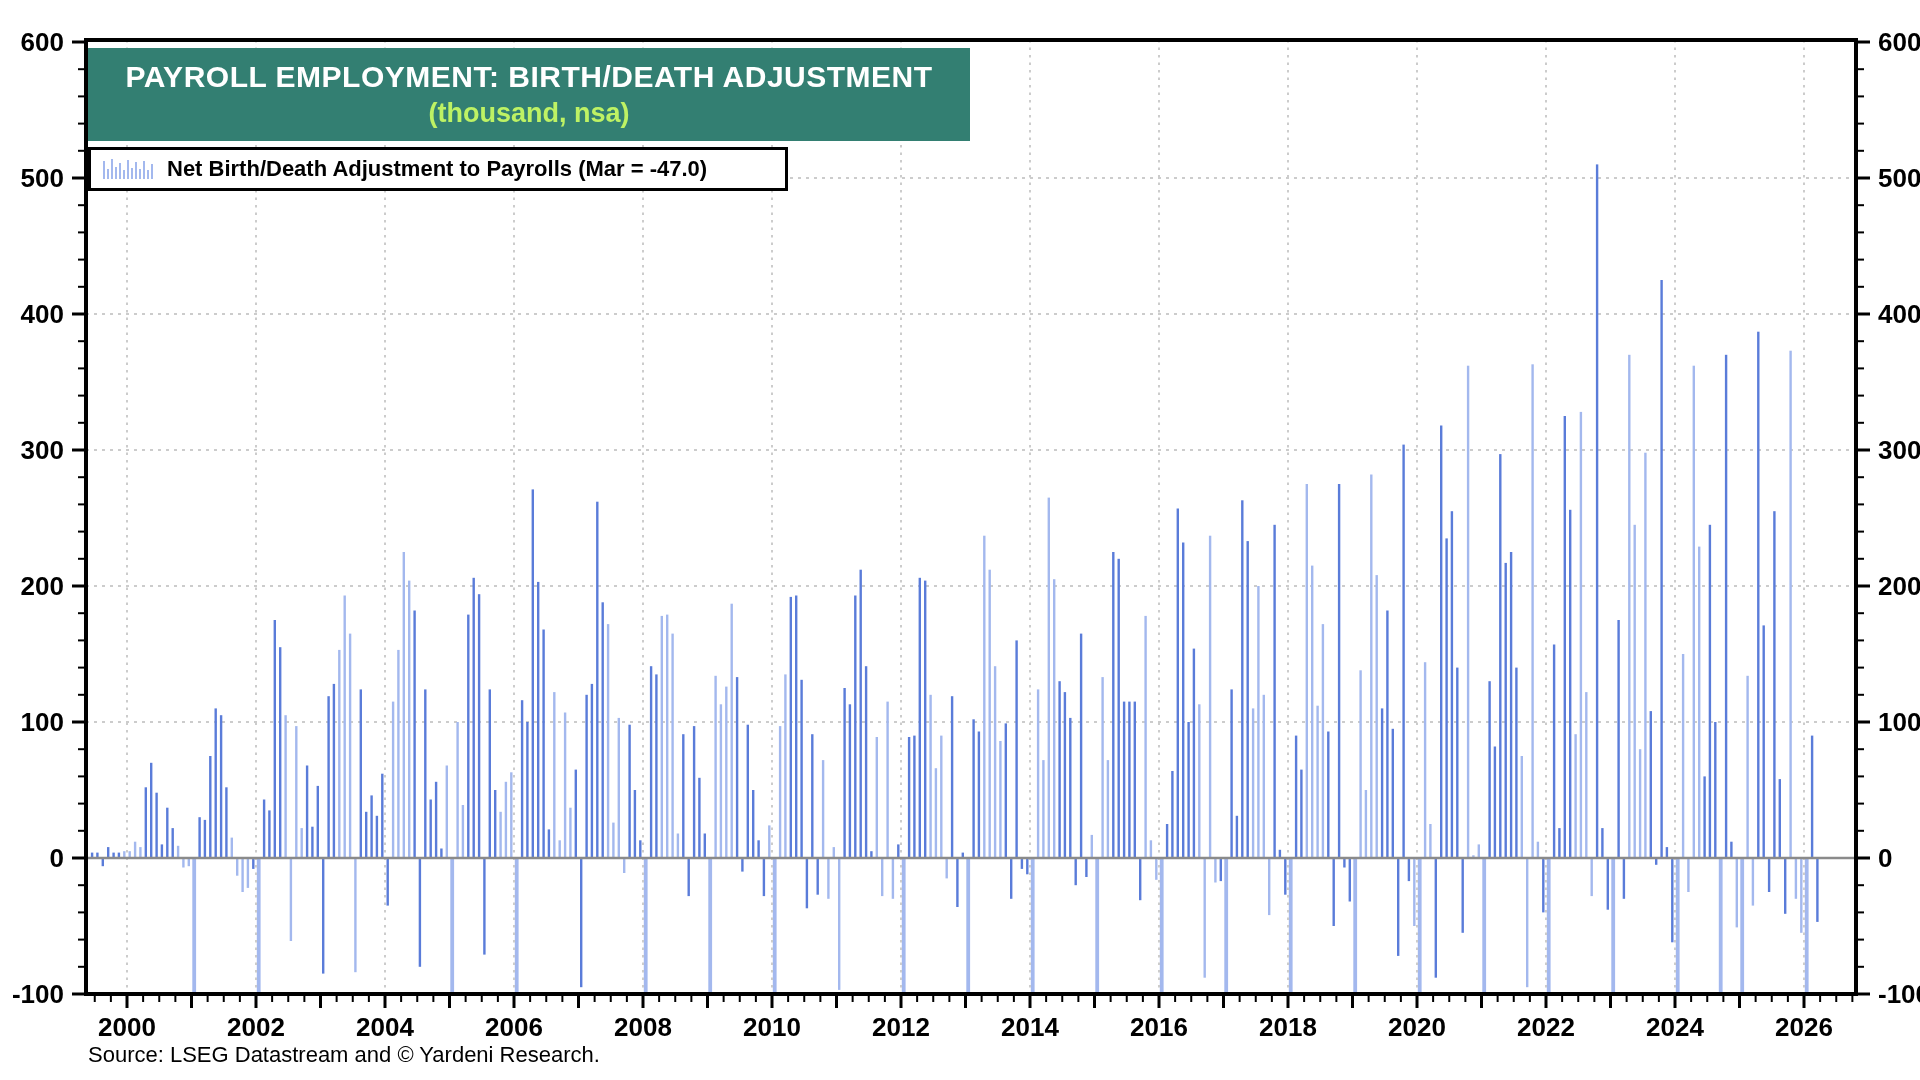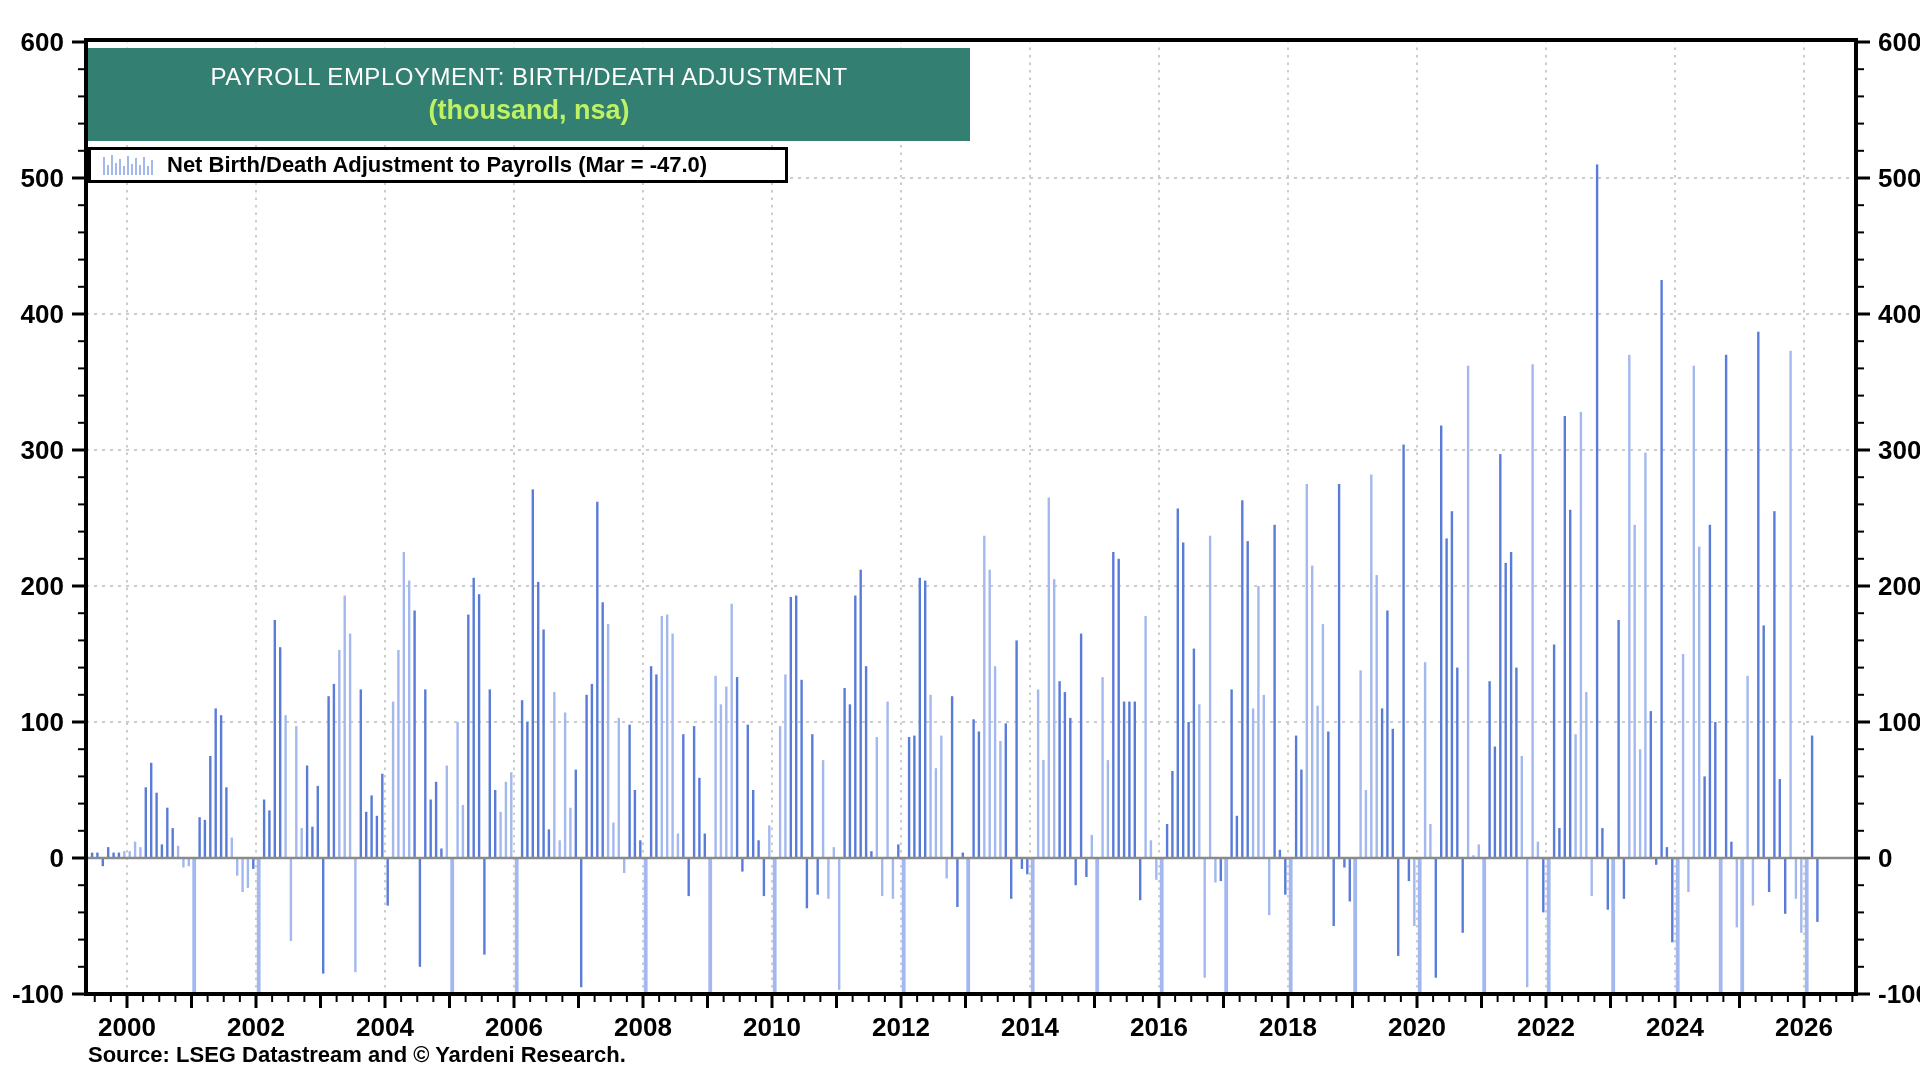--- a/index.html
+++ b/index.html
@@ -2,27 +2,27 @@
 <html><head>
 <meta charset="utf-8">
 <style>
   html,body{margin:0;padding:0;background:#ffffff;}
   #page{position:relative;width:1920px;height:1080px;background:#ffffff;overflow:hidden;
         font-family:"Liberation Sans", sans-serif;}
   #chart-svg{position:absolute;left:0;top:0;}
   .title-box{position:absolute;left:88px;top:48px;width:882px;height:93px;
              display:flex;flex-direction:column;justify-content:center;align-items:center;
              box-sizing:border-box;}
-  .title-line1{font-size:24px;font-weight:normal;color:#ffffff;letter-spacing:0.5px;line-height:1.3;}
+  .title-line1{font-size:30px;font-weight:bold;color:#ffffff;letter-spacing:0.5px;line-height:1.3;}
   .title-line2{font-size:27px;font-weight:bold;color:#bef264;line-height:1.3;}
-  .legend-box{position:absolute;left:88px;top:147px;width:700px;height:36px;background:#ffffff;
+  .legend-box{position:absolute;left:88px;top:147px;width:700px;height:44px;background:#ffffff;
               border:3px solid #000000;box-sizing:border-box;display:flex;align-items:center;gap:10px;
               padding-left:10px;}
   .legend-label{font-size:22px;font-weight:bold;color:#000000;white-space:nowrap;}
-  .source-text{position:absolute;left:88px;top:1042px;font-size:22px;font-weight:bold;color:#000000;}
+  .source-text{position:absolute;left:88px;top:1042px;font-size:22px;font-weight:normal;color:#000000;}
 </style>
 </head>
 <body>
 
 <div id="page">
 
   <svg id="chart-svg" width="1920" height="1080" viewBox="0 0 1920 1080">
       <g>
         <line x1="86" y1="722" x2="1856" y2="722" stroke="#CCCCCC" stroke-width="2" stroke-dasharray="3,5"></line>
         <line x1="86" y1="586" x2="1856" y2="586" stroke="#CCCCCC" stroke-width="2" stroke-dasharray="3,5"></line>

